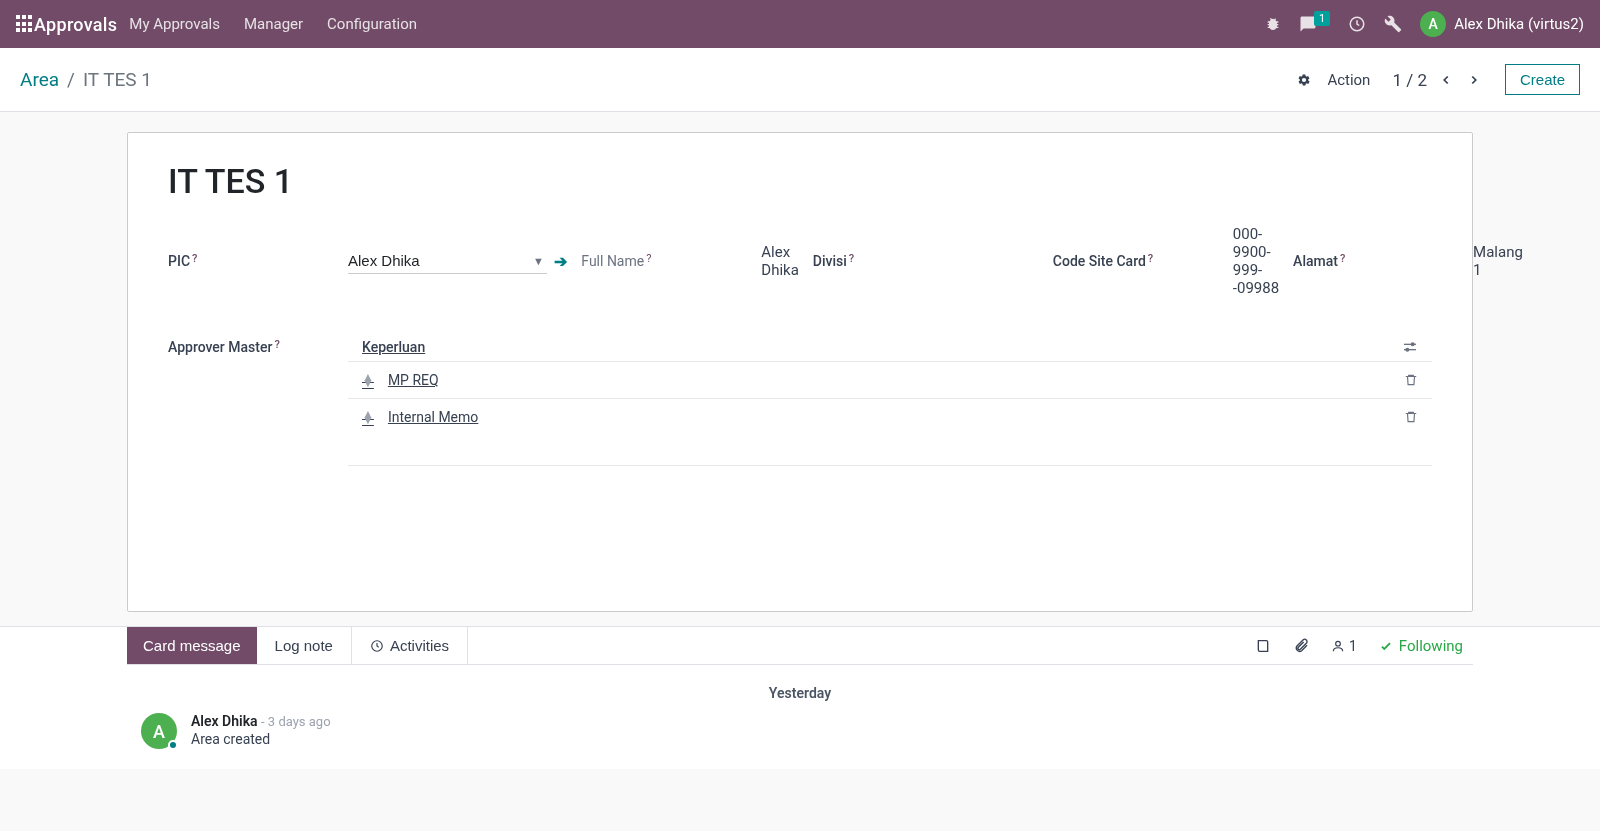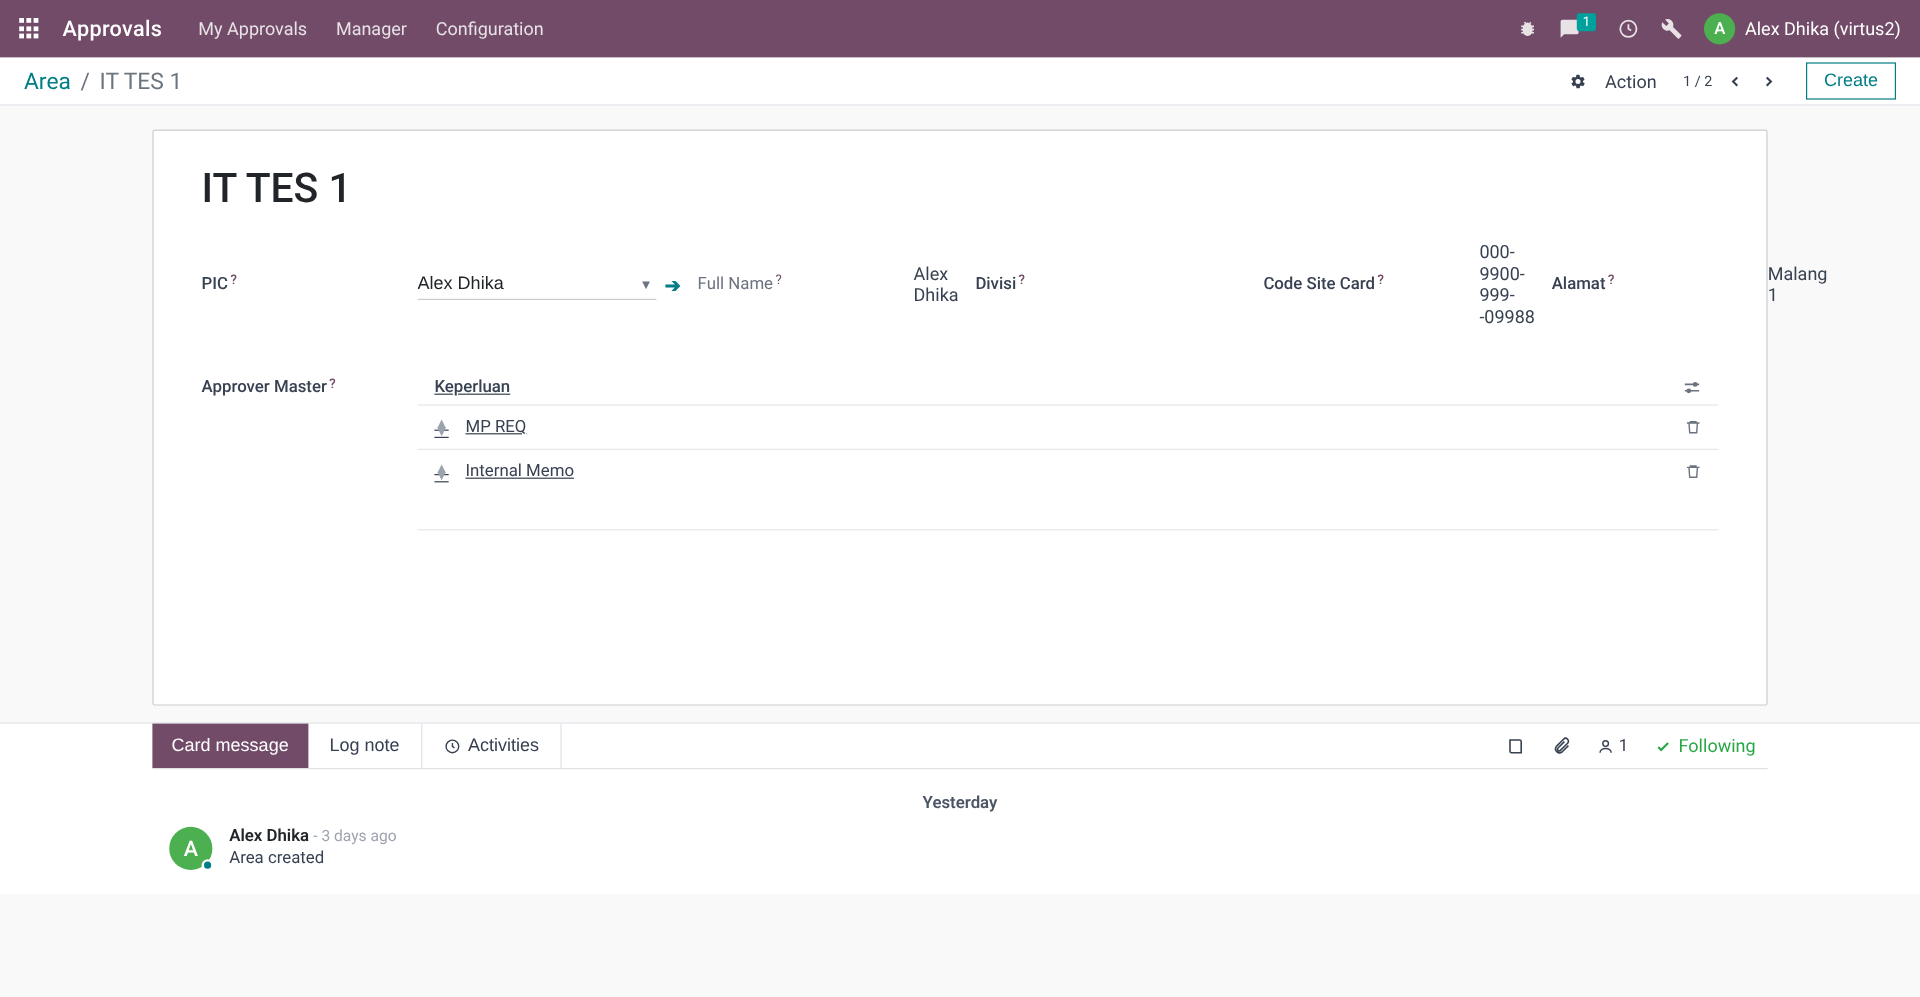--- a/index.html
+++ b/index.html
@@ -1,39 +1,39 @@
 <!DOCTYPE html>
 <html><head>
 <meta charset="utf-8">
 <style>
   * { margin: 0; padding: 0; box-sizing: border-box; }
   html, body { font-family: -apple-system, BlinkMacSystemFont, "Segoe UI", Roboto, "Helvetica Neue", Arial, sans-serif; font-size: 14px; color: #374151; background: #f9f9f9; }
   
   
-  .topbar { background: #714b67; color: #fff; height: 48px; display: flex; align-items: center; padding: 0 16px; gap: 18px; }
+  .topbar { background: #714b67; color: #fff; height: 48px; display: flex; align-items: center; padding: 0 16px; }
   .topbar .apps-icon { width: 18px; height: 18px; display: inline-flex; flex-wrap: wrap; gap: 2px; cursor: pointer; }
   .topbar .apps-icon span { width: 4px; height: 4px; background: #fff; }
   .topbar .brand { font-size: 18px; font-weight: 500; letter-spacing: 0.3px; }
   .topbar .nav { display: flex; gap: 24px; margin-left: 12px; }
   .topbar .nav a { color: #e8e2e6; text-decoration: none; font-size: 15px; cursor: pointer; }
   .topbar .right { margin-left: auto; display: flex; align-items: center; gap: 18px; }
   .topbar .icon-btn { color: #e8e2e6; cursor: pointer; display: inline-flex; align-items: center; position: relative; }
   .topbar .badge { background: #00a09d; color: #fff; font-size: 11px; padding: 1px 5px; border-radius: 2px; margin-left: -3px; position: relative; top: -6px; }
   .topbar .avatar { width: 26px; height: 26px; border-radius: 50%; background: #4caf50; color: #fff; display: inline-flex; align-items: center; justify-content: center; font-size: 14px; font-weight: 500; }
   .topbar .user { display: flex; align-items: center; gap: 8px; cursor: pointer; font-size: 15px; }
   
   
-  .subbar { background: #fff; border-bottom: 1px solid #dee2e6; padding: 4px 20px; display: flex; align-items: center; }
+  .subbar { background: #fff; border-bottom: 1px solid #dee2e6; padding: 16px 20px; display: flex; align-items: center; }
   .breadcrumb { font-size: 19px; display: flex; align-items: center; gap: 8px; }
   .breadcrumb a { color: #017e84; text-decoration: none; cursor: pointer; }
   .breadcrumb .sep { color: #6c757d; }
   .breadcrumb .active { color: #6c757d; }
   .subbar .right { margin-left: auto; display: flex; align-items: center; gap: 22px; }
   .action-btn { display: inline-flex; align-items: center; gap: 16px; color: #374151; cursor: pointer; font-size: 15px; }
-  .pager { display: inline-flex; align-items: center; gap: 10px; font-size: 12px; color: #374151; }
+  .pager { display: inline-flex; align-items: center; gap: 10px; font-size: 17px; color: #374151; }
   .pager .nav-chev { color: #374151; cursor: pointer; padding: 0 2px; }
   .create-btn { border: 1px solid #017e84; color: #017e84; background: #fff; padding: 6px 14px; font-size: 15px; cursor: pointer; border-radius: 0; }
   
   
   .sheet-wrap { padding: 20px 0 0 0; display: flex; justify-content: center; }
   .sheet { background: #fff; border: 1px solid #ccc; width: 1346px; max-width: 95%; padding: 28px 40px 60px 40px; min-height: 480px; border-radius: 2px; }
   .sheet h1 { font-size: 34px; font-weight: 500; color: #212529; margin-bottom: 24px; }
   
   .form-grid { display: flex; gap: 60px; }
   .form-col { flex: 1; display: flex; gap: 14px; }

